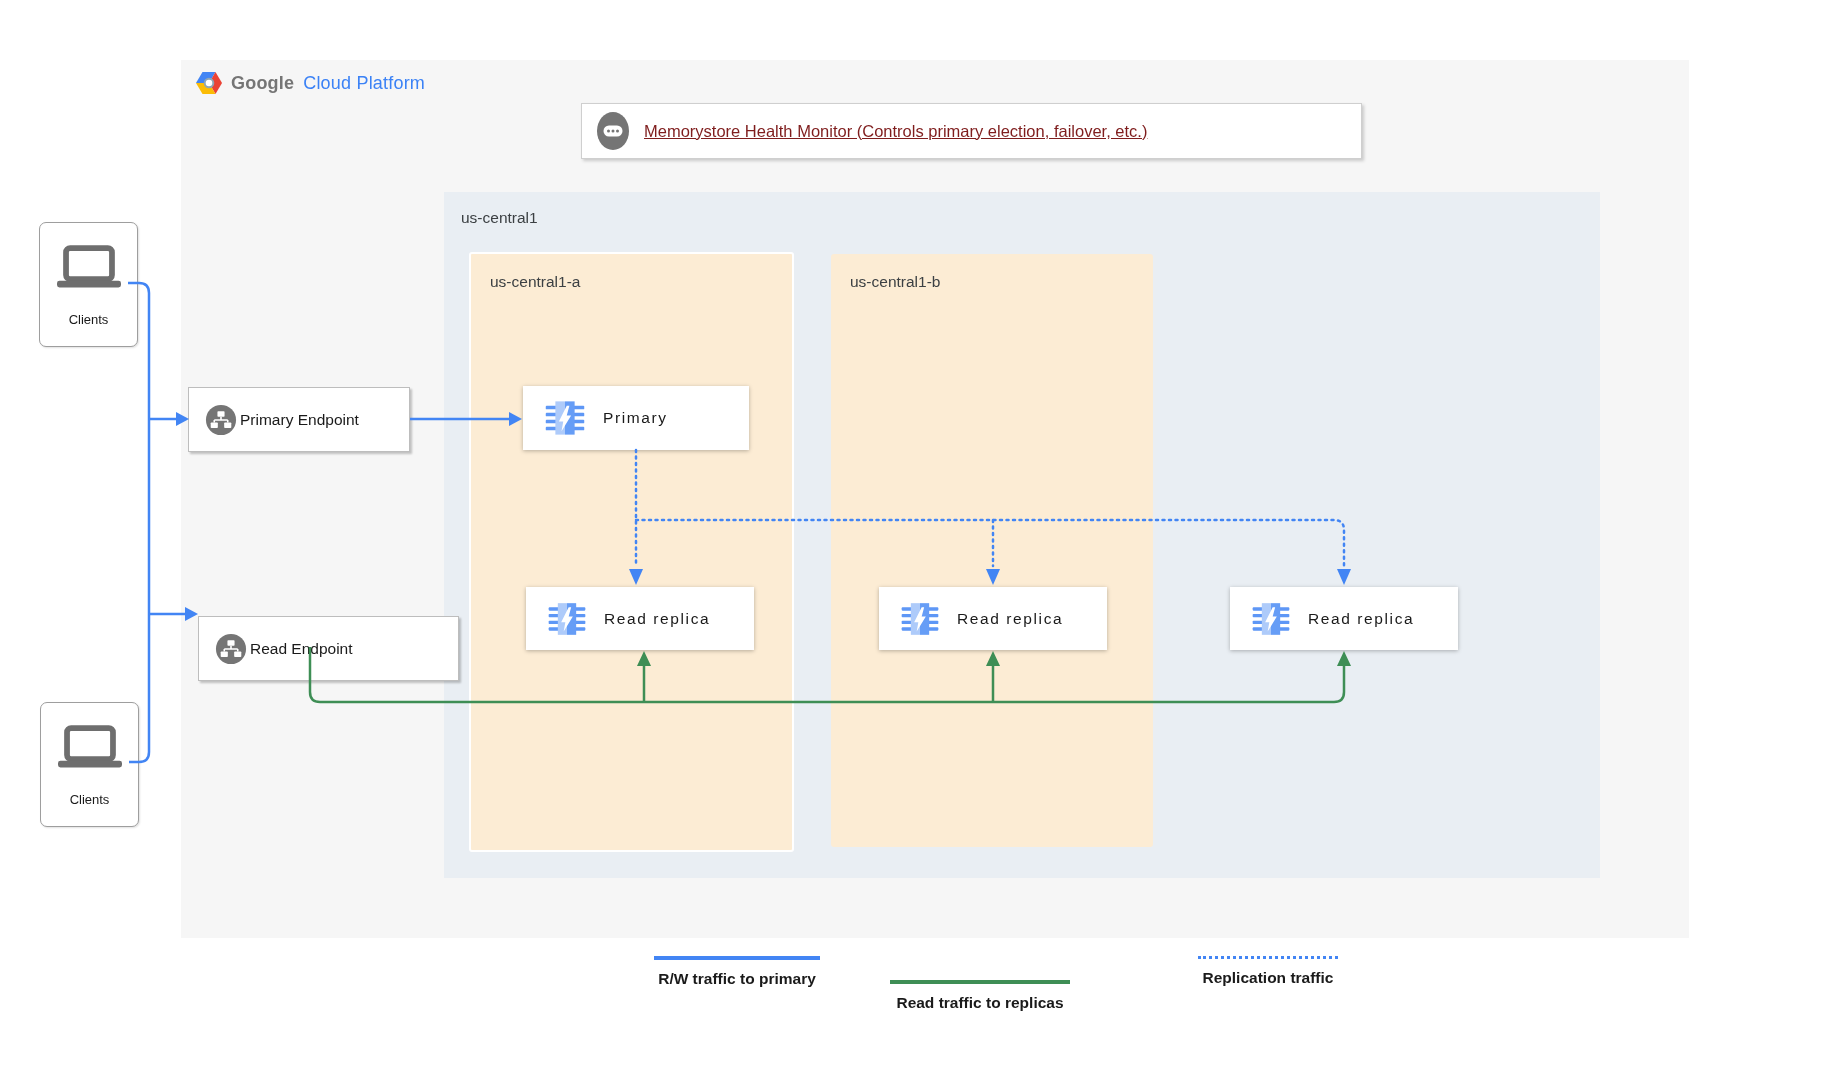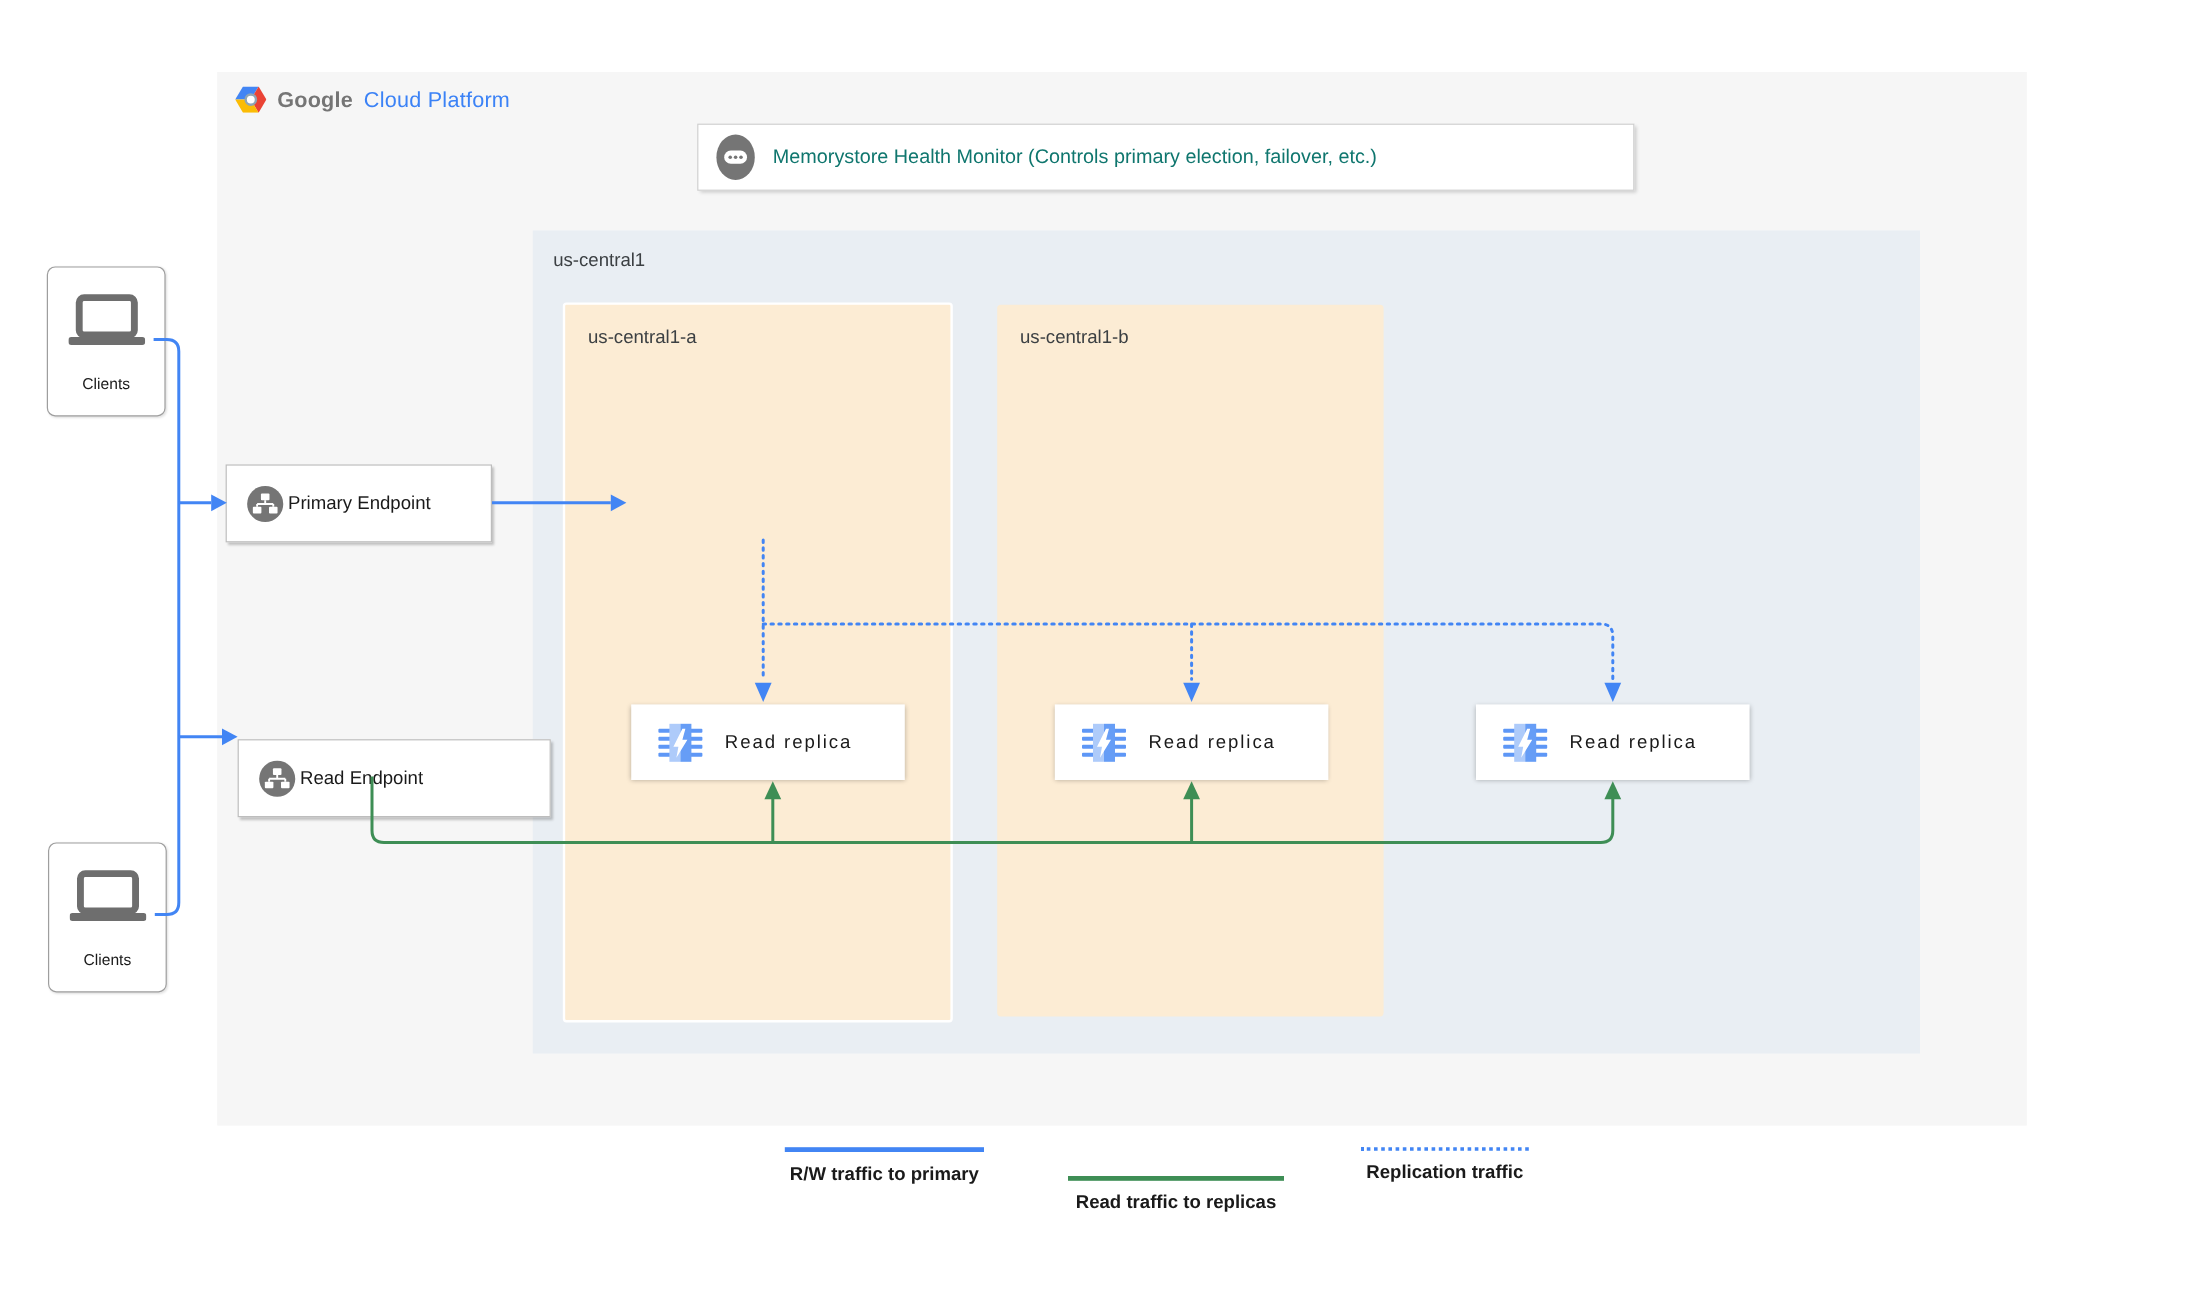--- a/index.html
+++ b/index.html
@@ -13,21 +13,21 @@
   .gcp-logo .brand{font-size:18px;font-weight:700;color:#757575;letter-spacing:.2px;}
   .gcp-logo .product{font-size:18px;font-weight:400;color:#3b82f6;letter-spacing:.2px;}
 
   
   .card{position:absolute;background:#ffffff;display:flex;align-items:center;box-sizing:border-box;}
   .card.bordered{border:1px solid #bdbdbd;box-shadow:2px 2px 2px rgba(0,0,0,0.22);}
   .card.soft{box-shadow:0 1px 4px rgba(0,0,0,0.28);}
 
   .monitor-box{left:581px;top:103px;width:781px;height:56px;padding-left:14px;gap:14px;
     border:1px solid #cfcfcf;box-shadow:2px 2px 3px rgba(0,0,0,0.18);}
-  .monitor-box .label{font-size:16.5px;color:#0f766e;}
+  .monitor-box .label{font-size:16.5px;color:#7f1d1d;text-decoration:underline;}
 
   .region-box{position:absolute;left:444px;top:192px;width:1156px;height:686px;
     background:var(--region-bg,#e9eef3);}
   .region-label{position:absolute;left:17px;top:17px;font-size:15.5px;color:#3c4043;}
 
   .zone{position:absolute;background:var(--zone-bg,#fcecd4);box-sizing:border-box;border-radius:3px;}
   .zone-a{left:25px;top:60px;width:325px;height:600px;border:2px solid #ffffff;}
   .zone-b{left:387px;top:62px;width:322px;height:593px;}
   .zone-c{left:747px;top:62px;width:322px;height:593px;}
   .zone-label{position:absolute;left:19px;top:19px;font-size:15.5px;color:#3c4043;}
@@ -54,21 +54,21 @@
 
   
   .legend-item{position:absolute;display:flex;flex-direction:column;align-items:center;gap:10px;}
   .legend-line{height:0;border-top:4px solid;width:100%;}
   .legend-line.solid-blue{border-color:var(--blue,#4285f4);}
   .legend-line.solid-green{border-color:var(--green,#3e8e55);}
   .legend-line.dotted-blue{border-top:3px dotted var(--blue,#4285f4);}
   .legend-item .label{font-size:15.5px;font-weight:700;color:#1a1a1a;white-space:nowrap;}
   .legend-rw{left:654px;top:956px;width:166px;}
   .legend-read{left:890px;top:956px;width:180px;margin-top:24px;}
-  .legend-repl{left:1134px;top:956px;width:140px;}
+  .legend-repl{left:1198px;top:956px;width:140px;}
 
   
   #connectors{position:absolute;left:0;top:0;width:1832px;height:1075px;pointer-events:none;}
   .stroke-blue{stroke:var(--blue,#4285f4);stroke-width:2.5;fill:none;}
   .stroke-green{stroke:var(--green,#3e8e55);stroke-width:2.5;fill:none;}
   .stroke-repl{stroke:var(--blue,#4285f4);stroke-width:2.5;fill:none;
     stroke-dasharray:2 4.5;stroke-linecap:round;}
   .fill-blue{fill:var(--blue,#4285f4);}
   .fill-green{fill:var(--green,#3e8e55);}
 </style>
@@ -162,20 +162,28 @@
 
   <div class="card bordered endpoint-box endpoint-read">
     <span style="display:inline-flex;">
       <svg width="38" height="38" viewBox="0 0 48 48">
           <use href="#endpoint-icon"></use>
         </svg>
     </span>
     <span class="label">Read Endpoint</span>
   </div>
 
+  <div class="card soft node-box node-primary">
+    <span style="display:inline-flex;">
+      <svg width="42" height="40" viewBox="0 0 48 44">
+          <use href="#ms-icon"></use>
+        </svg>
+    </span>
+    <span class="label">Primary</span>
+  </div>
 
   <div class="card soft node-box node-replica-a">
     <span style="display:inline-flex;">
       <svg width="40" height="38" viewBox="0 0 48 44">
           <use href="#ms-icon"></use>
         </svg>
     </span>
     <span class="label">Read replica</span>
   </div>
 

